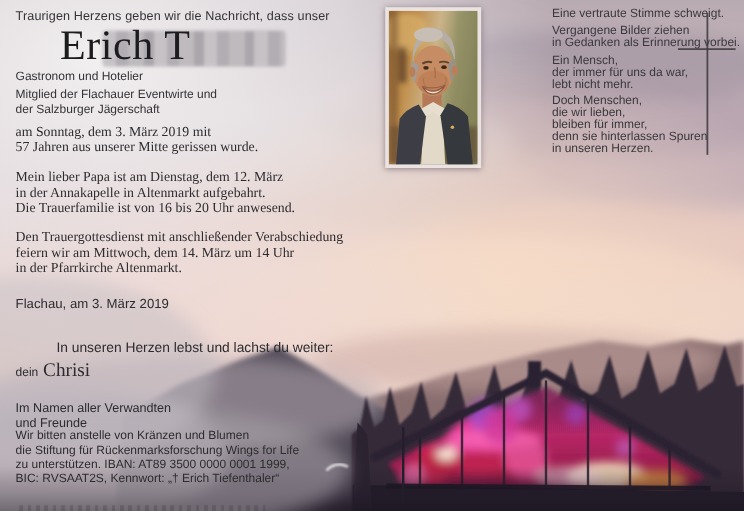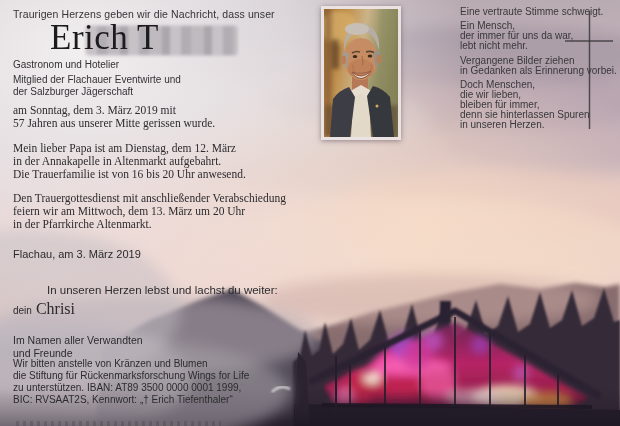--- a/index.html
+++ b/index.html
@@ -249,21 +249,21 @@
   </div>
 
   <div class="txt para laying">
     <div class="ln">Mein lieber Papa ist am Dienstag, dem 12. März</div>
     <div class="ln">in der Annakapelle in Altenmarkt aufgebahrt.</div>
     <div class="ln">Die Trauerfamilie ist von 16 bis 20 Uhr anwesend.</div>
   </div>
 
   <div class="txt para service">
     <div class="ln">Den Trauergottesdienst mit anschließender Verabschiedung</div>
-    <div class="ln">feiern wir am Mittwoch, dem 13. März um 20 Uhr</div>
+    <div class="ln">feiern wir am Mittwoch, dem 14. März um 14 Uhr</div>
     <div class="ln">in der Pfarrkirche Altenmarkt.</div>
   </div>
 
   <div class="txt placedate">Flachau, am 3. März 2019</div>
 
   <div class="txt farewell">In unseren Herzen lebst und lachst du weiter:</div>
 
   <div class="txt signature">
     <span>dein</span><span class="sig-name">Chrisi</span>
   </div>
@@ -278,27 +278,27 @@
     <div class="ln">die Stiftung für Rückenmarksforschung Wings for Life</div>
     <div class="ln">zu unterstützen. IBAN: AT89 3500 0000 0001 1999,</div>
     <div class="ln">BIC: RVSAAT2S, Kennwort: „† Erich Tiefenthaler“</div>
   </div>
 
   <div class="txt poem">
     <div class="stanza">
       <div class="ln">Eine vertraute Stimme schweigt.</div>
     </div>
     <div class="stanza">
+      <div class="ln">Vergangene Bilder ziehen</div>
+      <div class="ln">in Gedanken als Erinnerung vorbei.</div>
+    </div>
+    <div class="stanza">
       <div class="ln">Ein Mensch,</div>
       <div class="ln">der immer für uns da war,</div>
       <div class="ln">lebt nicht mehr.</div>
-    </div>
-    <div class="stanza">
-      <div class="ln">Vergangene Bilder ziehen</div>
-      <div class="ln">in Gedanken als Erinnerung vorbei.</div>
     </div>
     <div class="stanza">
       <div class="ln">Doch Menschen,</div>
       <div class="ln">die wir lieben,</div>
       <div class="ln">bleiben für immer,</div>
       <div class="ln">denn sie hinterlassen Spuren</div>
       <div class="ln">in unseren Herzen.</div>
     </div>
   </div>
 

